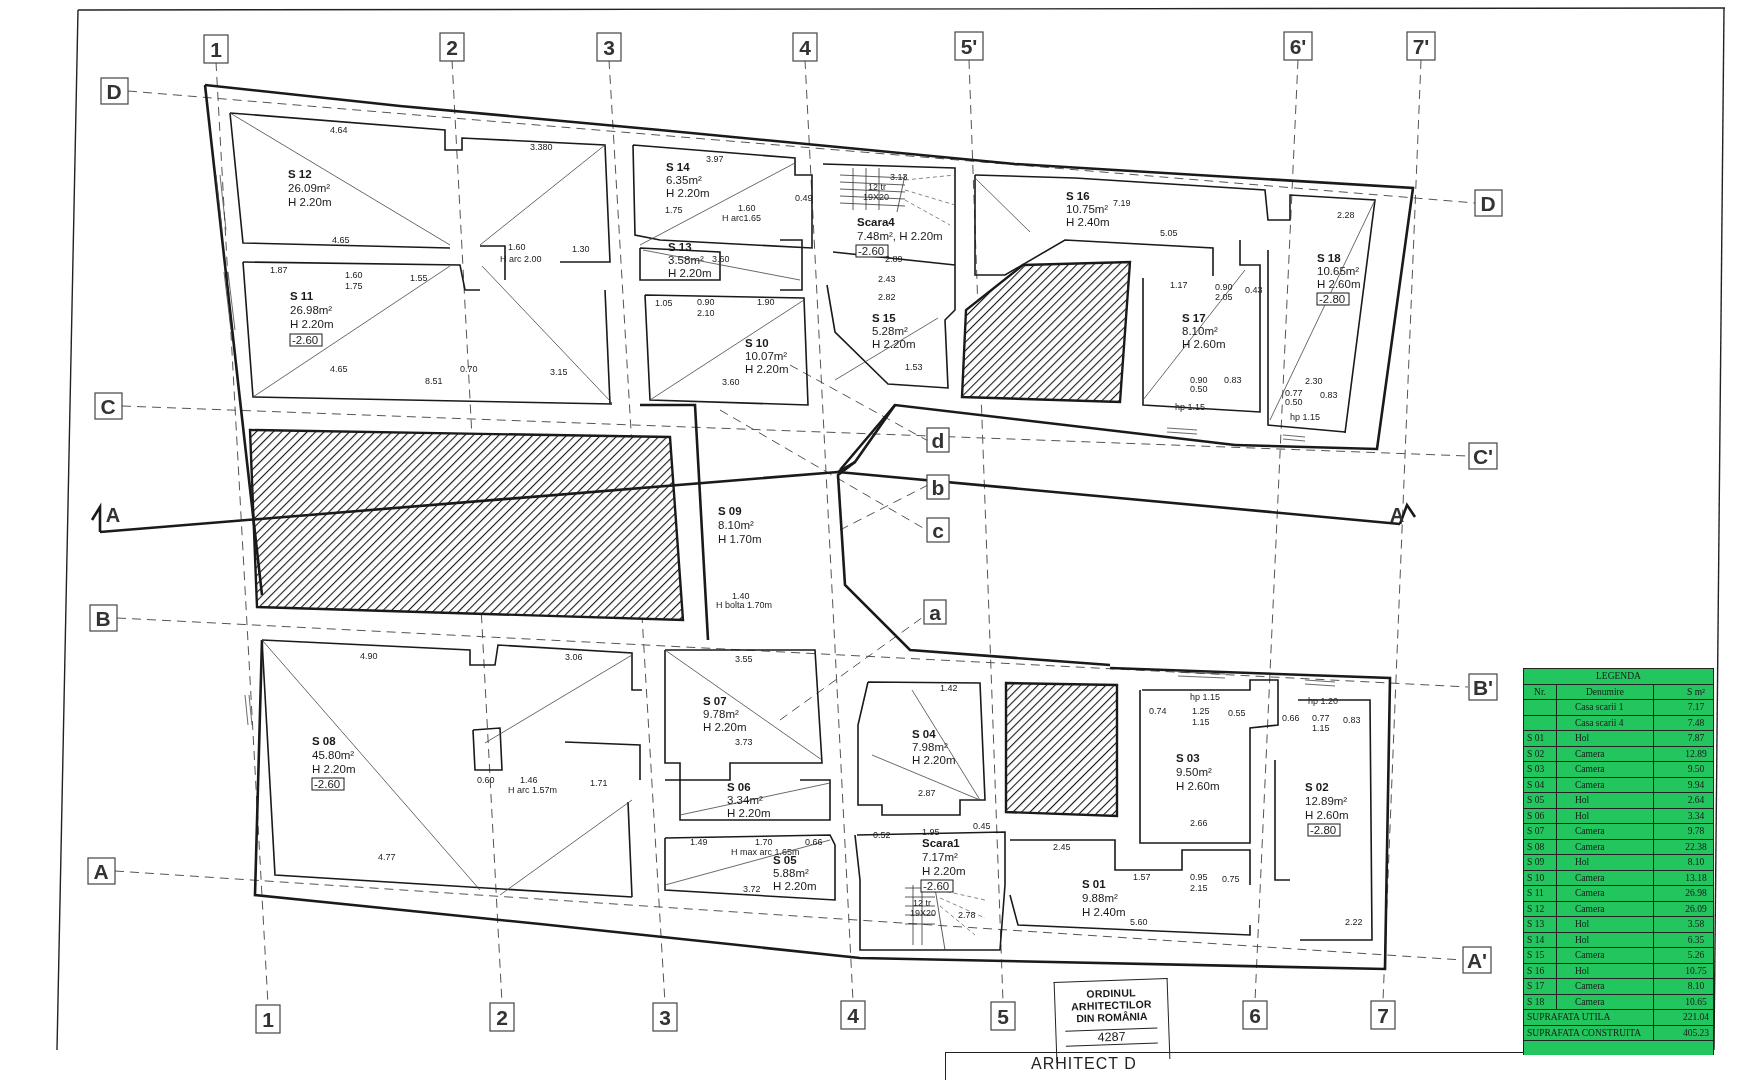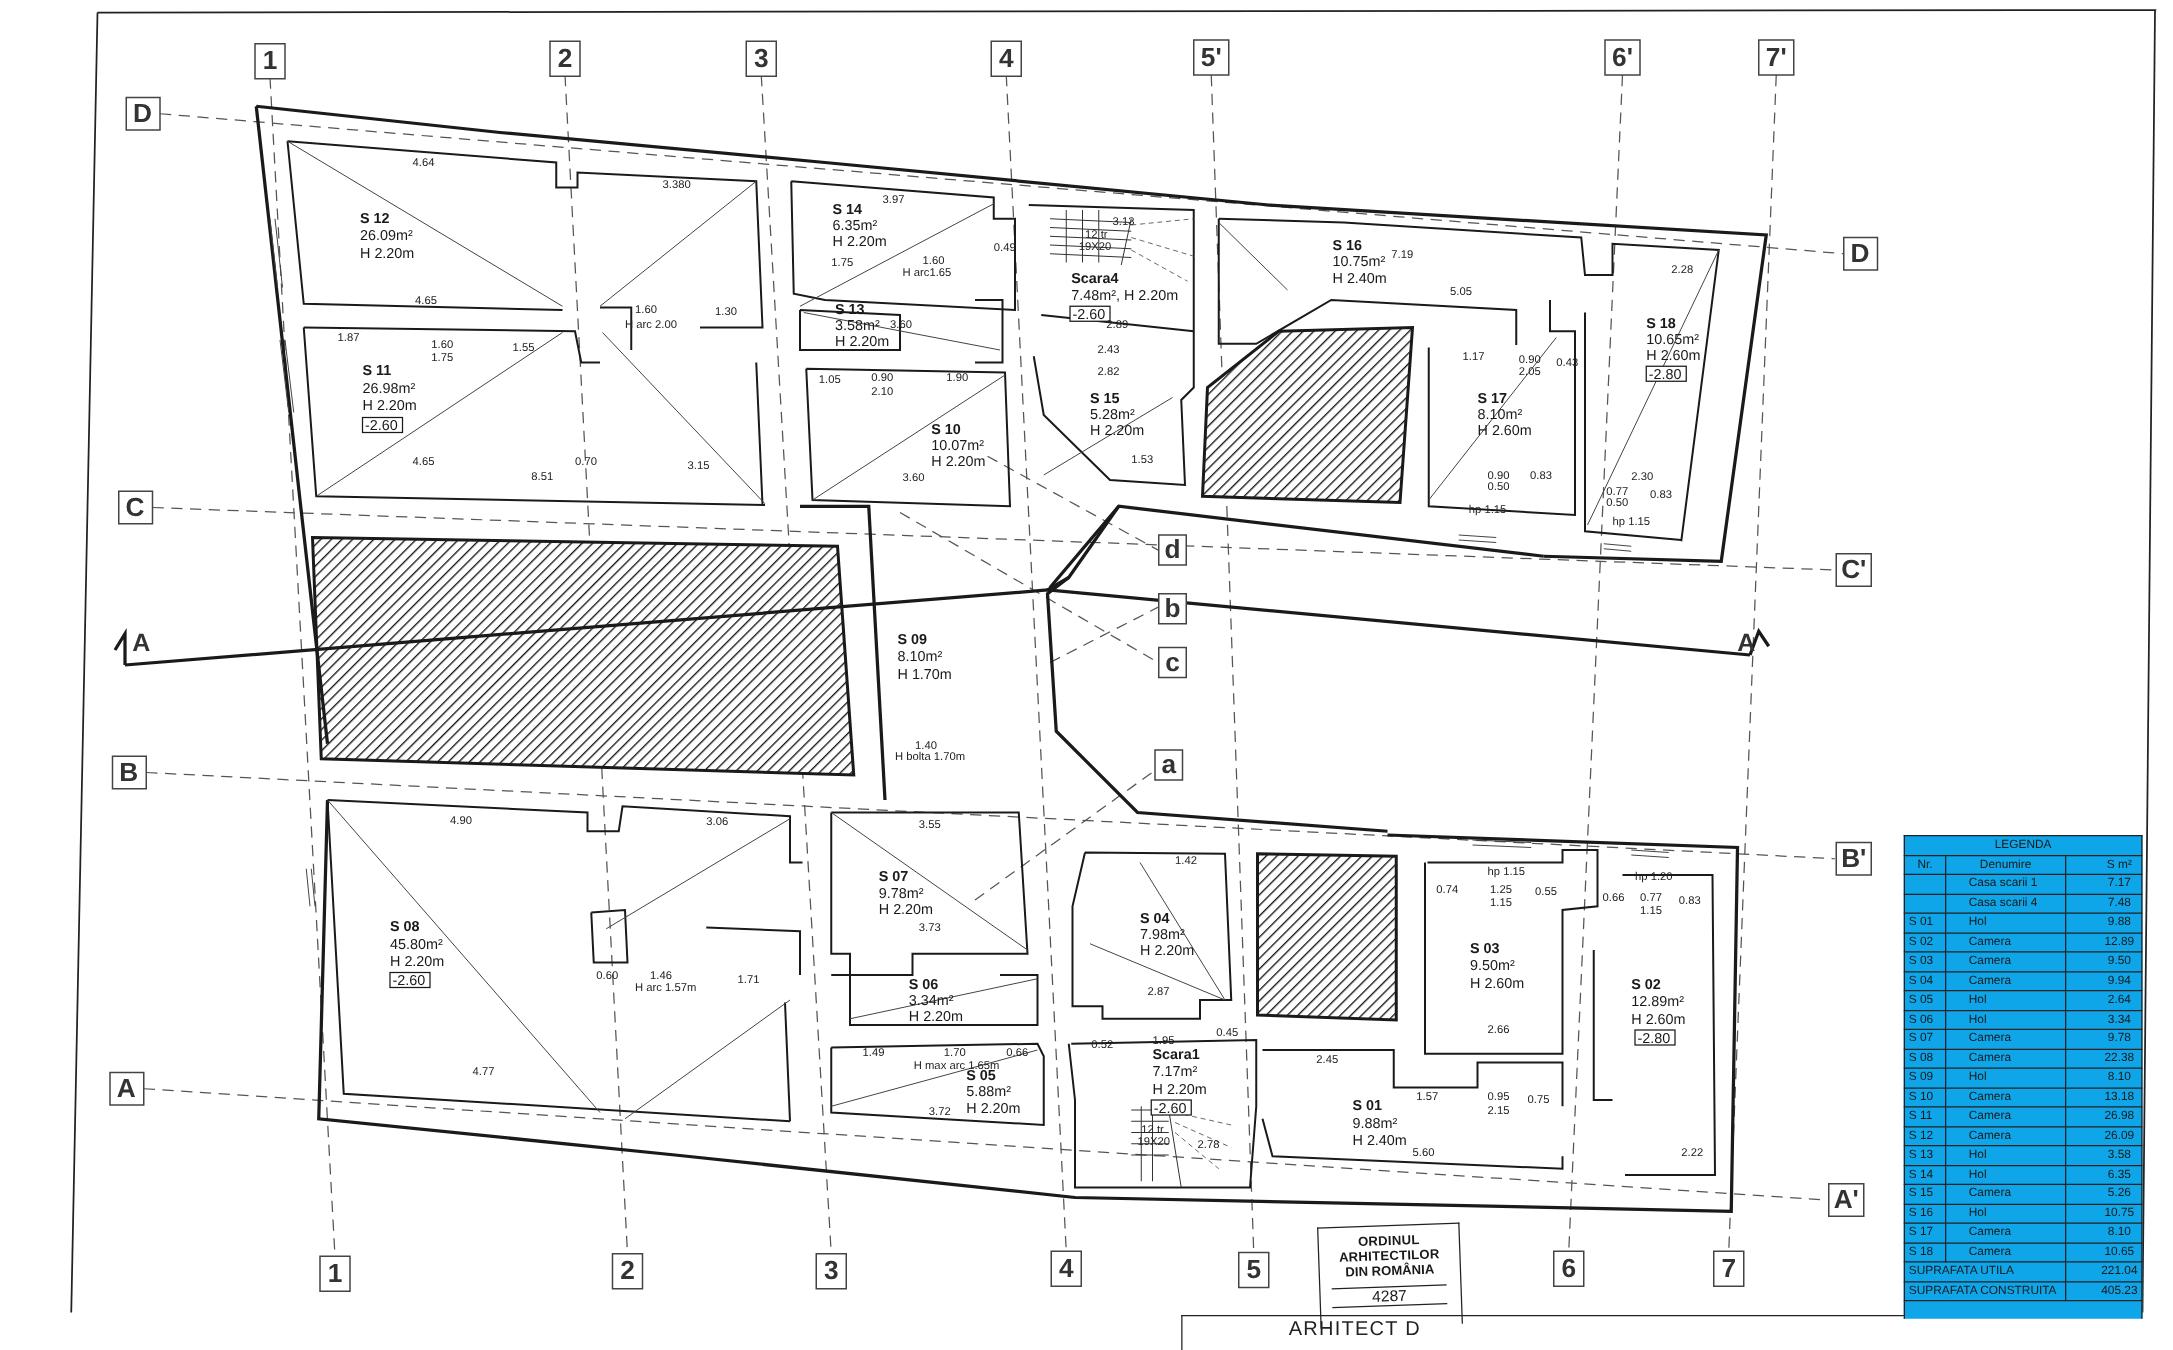--- a/index.html
+++ b/index.html
@@ -16,21 +16,21 @@
   .marker-text { font-family:"Liberation Sans", sans-serif; font-weight:bold; font-size:21px; fill:#333; text-anchor:middle; dominant-baseline:central; }
   .room-label { font-family:"Liberation Sans", sans-serif; font-size:11.5px; fill:#1a1a1a; }
   .room-id { font-weight:bold; }
   .dimtxt { font-family:"Liberation Sans", sans-serif; font-size:9px; fill:#222; }
   .lvl-box { fill:#fff; stroke:#1a1a1a; stroke-width:1; }
   .stair { fill:none; stroke:#333; stroke-width:0.8; }
   .stair-dash { fill:none; stroke:#555; stroke-width:0.7; stroke-dasharray:4 3; }
   .window { fill:none; stroke:#444; stroke-width:0.8; }
 
   
-  #legend { position:absolute; left:1523px; top:668px; width:191px; border-collapse:collapse; font-family:Liberation Sans, sans-serif; font-size:9.5px; background:#0ea5e9; }
+  #legend { position:absolute; left:1523px; top:668px; width:191px; border-collapse:collapse; font-family:Liberation Serif, serif; font-size:9.5px; background:#22c55e; }
   #legend td, #legend th { border:1px solid #222; padding:0 3px; height:14.5px; line-height:14px; font-weight:normal; }
   #legend .title { text-align:center; }
   #legend .nr { width:26px; }
   #legend .val { width:28px; text-align:center;padding-left:28px; }
   #legend .name { padding-left:18px;margin-top:24px; }
   #legend .total { }
   #legend .blank td { height:14px; border-bottom:none; }
 
   
   #stamp { position:absolute; left:1055px; top:980px; width:112px; height:80px; border:1.4px solid #222; border-bottom:none; font-family:"Liberation Sans", sans-serif; text-align:center; transform:rotate(-2deg); background:transparent; }
@@ -494,21 +494,21 @@
         <td class="val">7.17</td>
       </tr>
       <tr>
         <td class="nr"></td>
         <td class="name">Casa scarii 4</td>
         <td class="val">7.48</td>
       </tr>
       <tr>
         <td class="nr">S 01</td>
         <td class="name">Hol</td>
-        <td class="val">9.88</td>
+        <td class="val">7.87</td>
       </tr>
       <tr>
         <td class="nr">S 02</td>
         <td class="name">Camera</td>
         <td class="val">12.89</td>
       </tr>
       <tr>
         <td class="nr">S 03</td>
         <td class="name">Camera</td>
         <td class="val">9.50</td>

